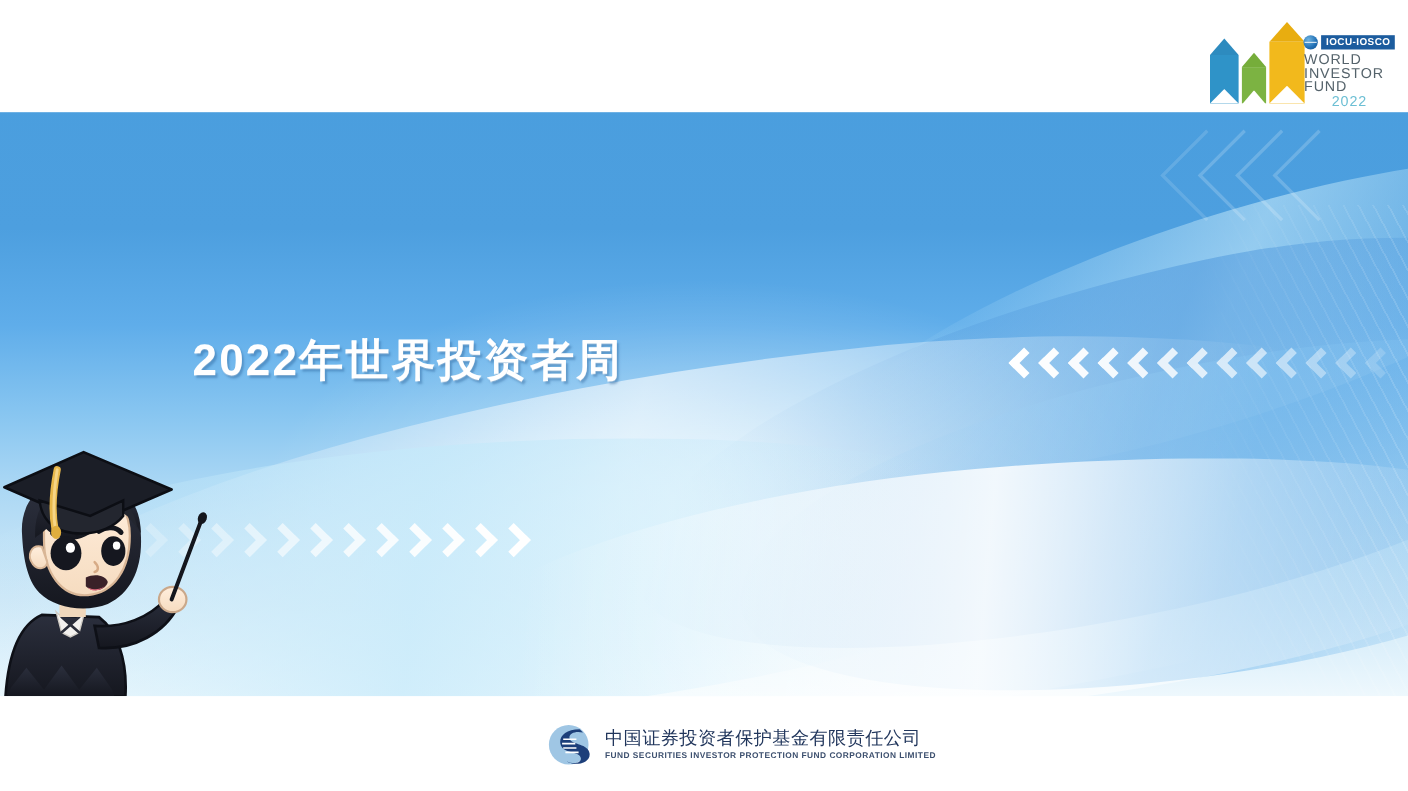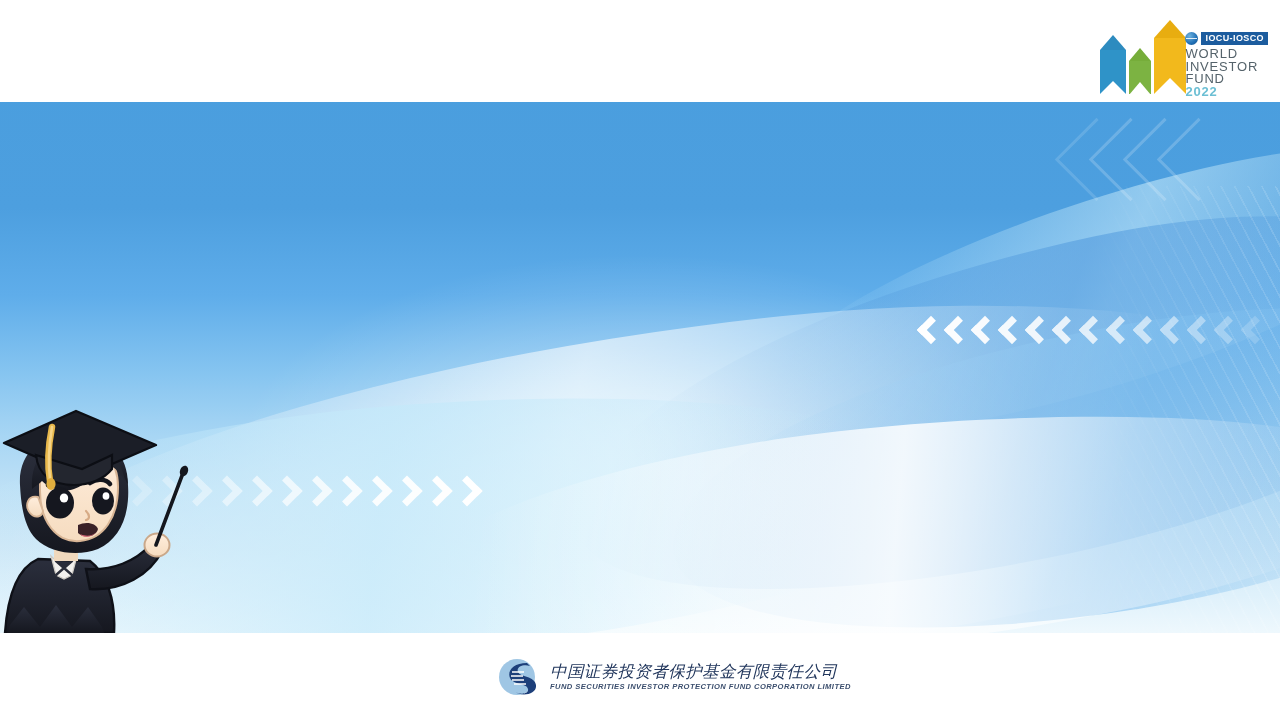--- a/index.html
+++ b/index.html
@@ -69,21 +69,21 @@
   .iosco-wordmark{
     background:#1c5c9e;color:#fff;
     font-size:9px;font-weight:bold;letter-spacing:.4px;
     padding:1px 4px;line-height:11px;white-space:nowrap;
     font-family:"Liberation Sans",sans-serif;
   }
   .wiw-lines{line-height:12.5px;}
   .wiw-lines span{
     display:block;font-size:13px;letter-spacing:.8px;color:#55636b;font-weight:500;
   }
-  .wiw-lines .yr{color:#6cbfd4;font-weight:bold;}
+  .wiw-lines .yr{color:#6cbfd4;font-weight:normal;text-align:center;}
 
   
   .hero{
     position:absolute;left:0;top:88px;width:1280px;height:545px;
     overflow:hidden;
     background:
       linear-gradient(to bottom,
         #4a9ede 0%,
         #4d9fdf 22%,
         #5fadea 38%,
@@ -208,21 +208,21 @@
   .headline .gap{display:inline-block;width:42px;}
 
   
   #mascot{
     position:absolute;left:-6px;bottom:0;width:214px;height:240px;z-index:30;
   }
 
   
   .footer{
     position:absolute;left:0;top:633px;width:1280px;height:86px;
-    background:#ffffff;z-index:35;font-style:italic;
+    background:#ffffff;z-index:35;
   }
   .footer-logo{
     position:absolute;left:497px;top:24px;
     display:flex;align-items:center;gap:9px;
   }
   .spic-mark{width:44px;height:40px;flex:none;}
   .spic-text{line-height:1;}
   .spic-cn{
     display:block;font-size:16.5px;color:#21365c;letter-spacing:.4px;
     font-weight:500;white-space:nowrap;
@@ -328,20 +328,21 @@
       <span class="chev" style="opacity:.61"></span>
       <span class="chev" style="opacity:.70"></span>
       <span class="chev" style="opacity:.78"></span>
       <span class="chev" style="opacity:.85"></span>
       <span class="chev" style="opacity:.91"></span>
       <span class="chev" style="opacity:.95"></span>
       <span class="chev" style="opacity:.98"></span>
       <span class="chev" style="opacity:1"></span>
     </div>
 
+    <div class="subtitle">2022年世界投资者周</div>
 
     <svg id="mascot" viewBox="0 0 214 240">
       <defs>
         <linearGradient id="skinG" x1="0" y1="0" x2="0" y2="1">
           <stop offset="0%" stop-color="#ffeedd"></stop>
           <stop offset="100%" stop-color="#f6dcc0"></stop>
         </linearGradient>
         <linearGradient id="robeG" x1="0" y1="0" x2="0" y2="1">
           <stop offset="0%" stop-color="#2b2f3d"></stop>
           <stop offset="100%" stop-color="#15171f"></stop>

